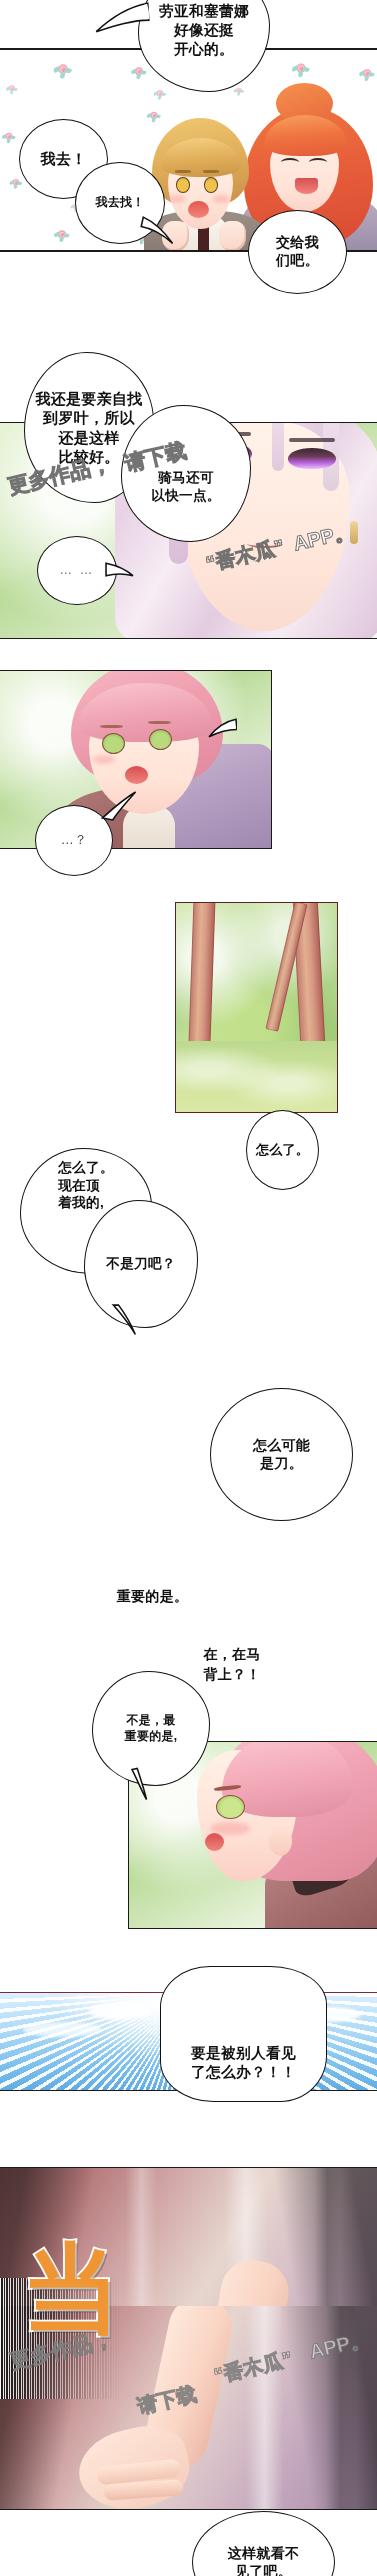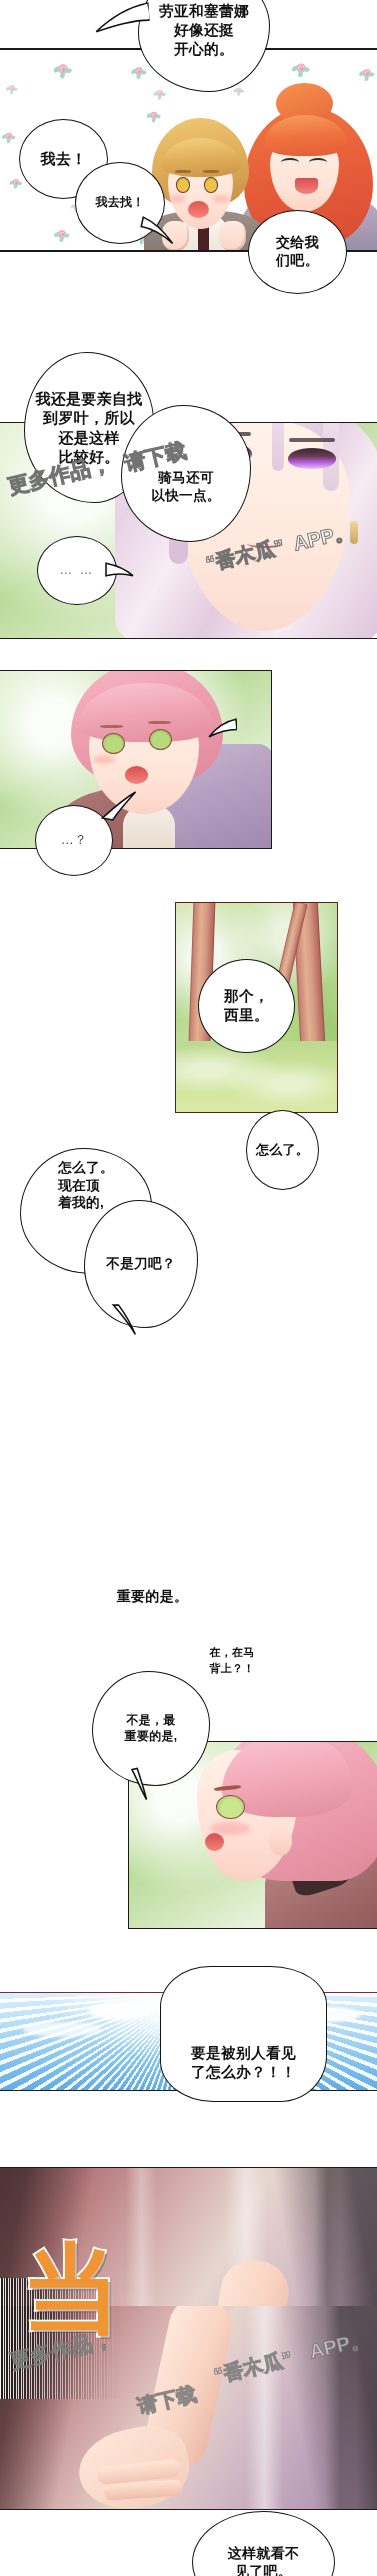--- a/index.html
+++ b/index.html
@@ -423,24 +423,20 @@
     </svg>
   </div>
 
   <div class="panel bg-forest thinred" style="left:175px;top:902px;width:163px;height:211px;">
      <div class="trunk" style="left:13.6px;top:-3.1px;width:22px;height:199px;transform:rotate(2deg);border-radius:2.1px;"></div>
      <div class="trunk" style="left:122px;top:-4.2px;width:25px;height:204px;transform:rotate(-3deg);border-radius:2.1px;"></div>
      <div class="trunk" style="left:104px;top:-2.1px;width:12.6px;height:131px;transform:rotate(13deg);border-radius:2.1px;opacity:.95;"></div>
      <div class="leaflitter"></div>
   </div>
 
-  <div class="bub ell" style="left:198px;top:959px;width:97px;height:94px;font-size:14.7px;font-weight:bold;">
-    <span style="white-space:pre-line;">那个，
-西里。</span>
-  </div>
 
   <div class="bub ell" style="left:246px;top:1110px;width:73px;height:80px;font-size:13px;font-weight:bold;">
     <span>怎么了。</span>
   </div>
 
   <div class="bub blob" style="left:20px;top:1148px;width:132px;height:126px;font-size:13.6px;font-weight:bold;
               align-items:flex-start;padding-top:9.4px;">
     <span style="white-space:pre-line;text-align:left;">怎么了。
 现在顶
 着我的,</span>
@@ -448,27 +444,31 @@
 
   <div class="bub blob" style="left:84px;top:1200px;width:114px;height:128px;font-size:13.6px;font-weight:bold;">
     <span>不是刀吧？</span>
   </div>
   <div class="tail" style="left:111px;top:1303px;">
     <svg width="34" height="32.5" viewBox="0 0 64 62">
       <path d="M4,4 C20,22 34,40 46,60 C36,36 26,20 14,4 Z" fill="#fff" stroke="#121212" stroke-width="3"></path>
     </svg>
   </div>
 
+  <div class="bub ell" style="left:210px;top:1388px;width:143px;height:133px;font-size:14px;font-weight:bold;">
+    <span style="white-space:pre-line;">怎么可能
+是刀。</span>
+  </div>
 
 
   <div class="freetext" style="left:95px;top:1587px;width:115px;font-size:14px;font-weight:bold;">
     <span>重要的是。</span>
   </div>
 
-  <div class="freetext" style="left:169px;top:1645px;width:126px;font-size:11px;font-weight:bold;">
+  <div class="freetext" style="left:169px;top:1645px;width:126px;font-size:14px;font-weight:bold;">
     <span style="white-space:pre-line;">在，在马
 背上？！</span>
   </div>
 
   <div class="panel bg-forest-soft bordered" style="left:128px;top:1741px;width:249px;height:188px;border-right:0;">
      <div class="fig" style="left:52px;top:-12.6px;width:220px;height:215px;">
 
         <div class="body" style="left:84px;top:124px;width:157px;height:94px;border-radius:34% 12% 0 0;
                     background:linear-gradient(150deg,#ba8583 0%,#a06b6a 46%,#84504f 100%);"></div>
         <div class="body" style="left:111px;top:131px;width:58px;height:31px;border-radius:30%;

